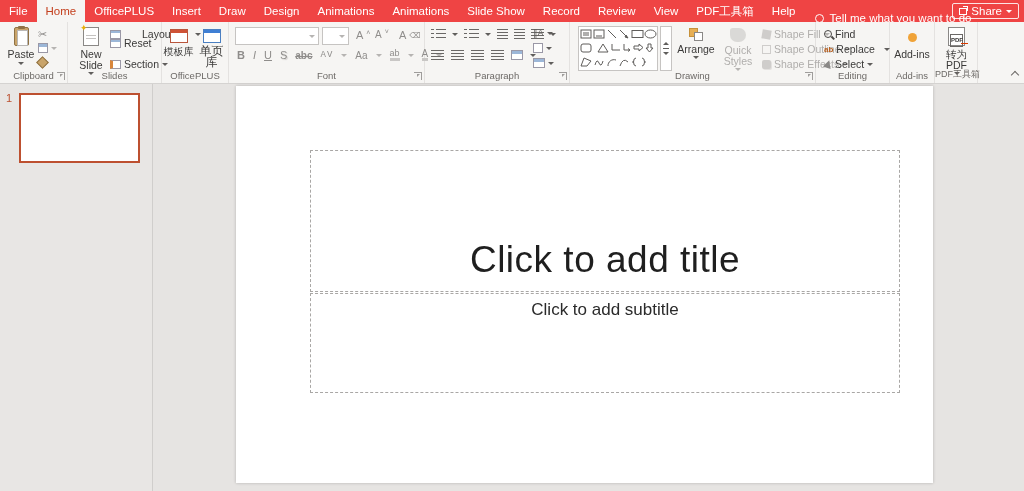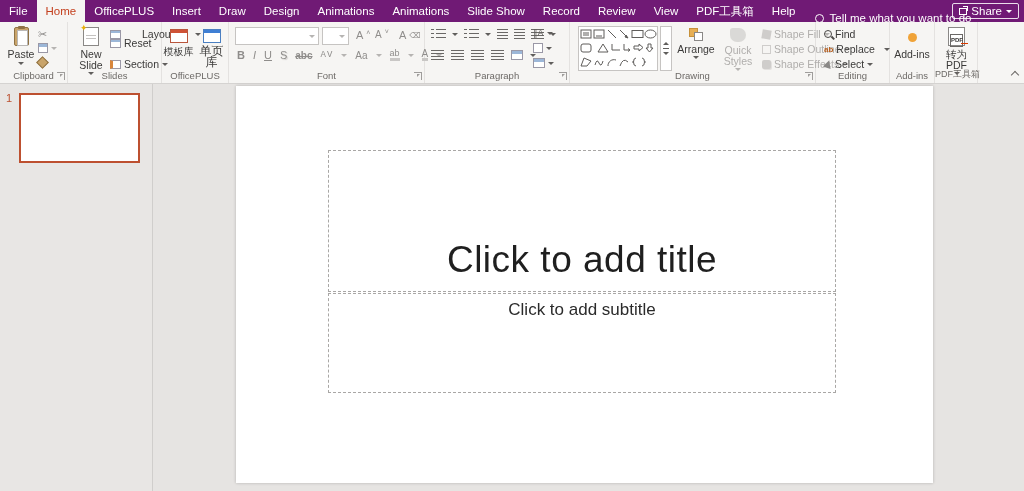--- a/index.html
+++ b/index.html
@@ -1,21 +1,21 @@
 <!DOCTYPE html>
 <html><head>
 <meta charset="utf-8">
 <style>
   * { margin:0; padding:0; box-sizing:border-box; }
   html,body { width:1024px; height:491px; overflow:hidden; }
   body { font-family:"Liberation Sans", sans-serif; background:#e6e4e2; }
   #app { position:relative; width:1024px; height:491px; }
 
   
-  #titlebar { position:absolute; left:0; top:0; width:1024px; height:36px; background:#701a75; display:flex; align-items:stretch; }
+  #titlebar { position:absolute; left:0; top:0; width:1024px; height:36px; background:#ef4444; display:flex; align-items:stretch; }
   .tab { height:22px; line-height:22px; padding:0 9px; font-size:11.5px; color:#fff; white-space:nowrap; cursor:default; }
   .tab.active { background:#f6f5f3; color:#c4401e; }
   .tellme { display:flex; align-items:center; margin-left:10px; color:#fff; font-size:11.5px; gap:6px; }
   .bulb { width:9px; height:9px; border:1.2px solid #fff; border-radius:50%; position:relative; }
   .bulb::after { content:""; position:absolute; left:2.2px; top:8px; width:3px; height:3px; border-left:1.2px solid #fff; border-right:1.2px solid #fff; }
   .share-btn { position:absolute; right:5px; top:3px; height:16px; display:flex; align-items:center; gap:4px; border:1px solid rgba(255,255,255,.85); border-radius:2px; padding:0 6px; color:#fff; font-size:11.5px; }
   .share-ic { width:8px; height:7px; border:1px solid #fff; position:relative; }
   .share-ic::after { content:""; position:absolute; right:-2px; top:-3px; width:4px; height:4px; border-top:1px solid #fff; border-right:1px solid #fff; }
   .cv-w { width:0; height:0; border-left:3px solid transparent; border-right:3px solid transparent; border-top:3px solid #fff; }
 
@@ -66,21 +66,21 @@
   .fb-b { font-weight:bold; } .fb-i { font-style:italic; } .fb-u { text-decoration:underline; }
   .fb-s { text-shadow:1px 1px 1px #d0cecc; } .fb-x { text-decoration:line-through; font-size:10px;font-weight:bold; }
   .fc { border-bottom:3px solid #c9c7c5; line-height:9px; }
 
   
   #workspace { position:absolute; left:0; top:84px; width:1024px; height:407px; background:#e6e4e2; }
   #thumbs { position:absolute; left:0; top:0; width:153px; height:407px; background:#e8e6e4; border-right:1px solid #d0cecc; }
   .thumb-num { position:absolute; left:6px; top:8px; font-size:11px; color:#bb4f2e; }
   .thumb { position:absolute; left:19px; top:9px; width:121px; height:70px; background:#fff; border:2px solid #bd5030; }
   #canvas { position:absolute; left:236px; top:2px; width:697px; height:397px; background:#fff; box-shadow:0 0 3px rgba(0,0,0,.22); }
-  .ph { position:absolute; left:92px; width:508px; border:1px dashed #a9a7a5; }
+  .ph { position:absolute; left:74px; width:590px; border:1px dashed #a9a7a5; }
   .ph-title { top:64px; height:142px; display:flex; align-items:flex-end; justify-content:center; padding-bottom:10px; }
   .ph-title span { font-size:37px; font-weight:300; color:#1f1f1f; letter-spacing:.5px; }
   .ph-sub { top:207px; height:100px; display:flex; align-items:flex-start; justify-content:center; padding-top:6px; }
   .ph-sub span { font-size:17px; font-weight:300; color:#2b2b2b; }
 </style>
 </head>
 <body>
 
 <div id="app">
 

